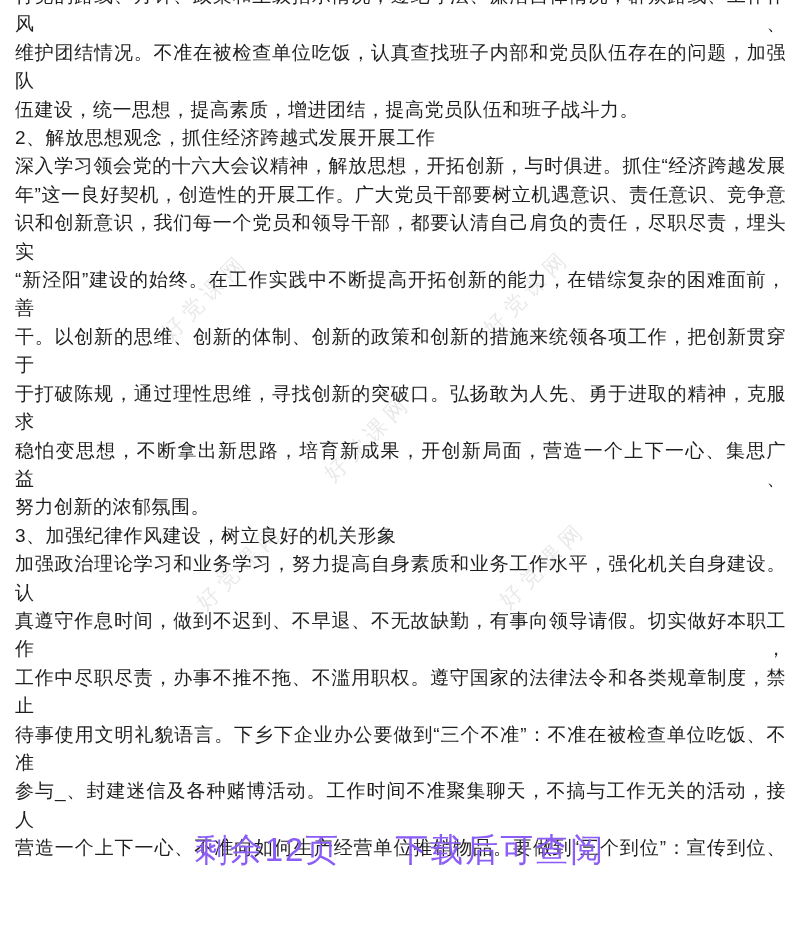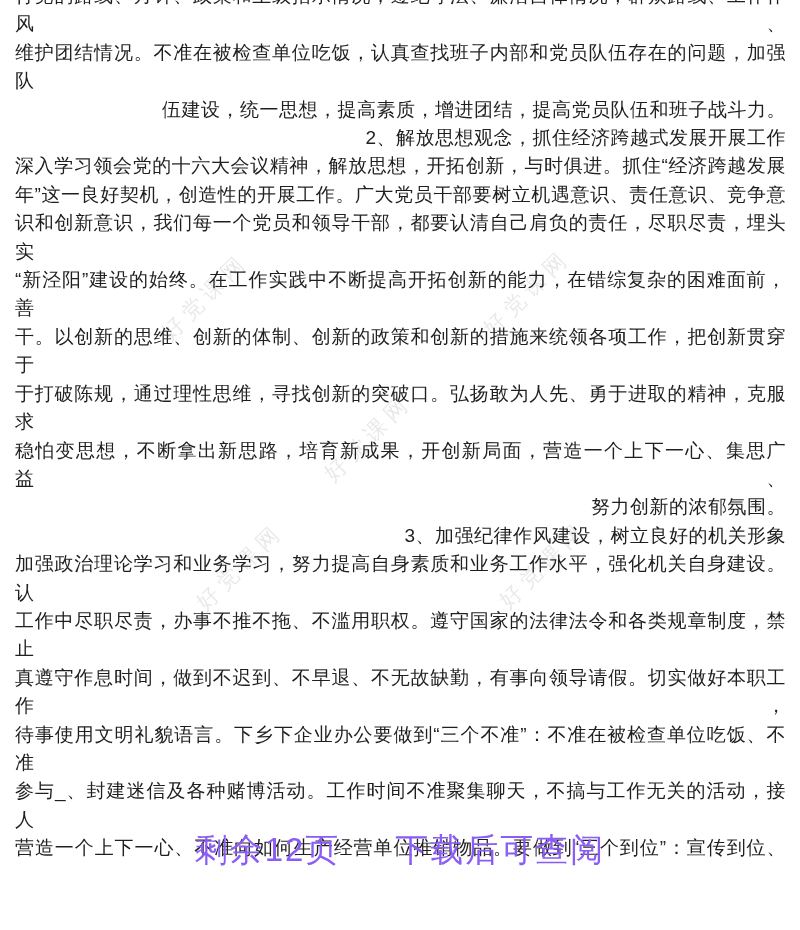--- a/index.html
+++ b/index.html
@@ -20,21 +20,21 @@
     right: 14px;
     top: -18px;
   }
   .line {
     font-size: 19px;
     line-height: 28.4px;
     min-height: 28.4px;
     color: #1f1f1f;
     letter-spacing: 0.5px;
     white-space: nowrap;
-    text-align: right;
+    text-align: left;
   }
   .line.fill {
     white-space: normal;
     text-align: justify;
     text-align-last: justify;
   }
   .watermark {
     position: absolute;
     transform: translate(-50%, -50%) rotate(-45deg);
     font-size: 22px;
@@ -77,22 +77,22 @@
   <div class="line fill">深入学习领会党的十六大会议精神，解放思想，开拓创新，与时俱进。抓住“经济跨越发展</div>
   <div class="line fill">年”这一良好契机，创造性的开展工作。广大党员干部要树立机遇意识、责任意识、竞争意</div>
   <div class="line fill">识和创新意识，我们每一个党员和领导干部，都要认清自己肩负的责任，尽职尽责，埋头实</div>
   <div class="line fill">“新泾阳”建设的始终。在工作实践中不断提高开拓创新的能力，在错综复杂的困难面前，善</div>
   <div class="line fill">干。以创新的思维、创新的体制、创新的政策和创新的措施来统领各项工作，把创新贯穿于</div>
   <div class="line fill">于打破陈规，通过理性思维，寻找创新的突破口。弘扬敢为人先、勇于进取的精神，克服求</div>
   <div class="line fill">稳怕变思想，不断拿出新思路，培育新成果，开创新局面，营造一个上下一心、集思广益、</div>
   <div class="line">努力创新的浓郁氛围。</div>
   <div class="line">3、加强纪律作风建设，树立良好的机关形象</div>
   <div class="line fill">加强政治理论学习和业务学习，努力提高自身素质和业务工作水平，强化机关自身建设。认</div>
+  <div class="line fill">真遵守作息时间，做到不迟到、不早退、不无故缺勤，有事向领导请假。切实做好本职工作，</div>
   <div class="line fill">工作中尽职尽责，办事不推不拖、不滥用职权。遵守国家的法律法令和各类规章制度，禁止</div>
-  <div class="line fill">真遵守作息时间，做到不迟到、不早退、不无故缺勤，有事向领导请假。切实做好本职工作，</div>
   <div class="line fill">待事使用文明礼貌语言。下乡下企业办公要做到“三个不准”：不准在被检查单位吃饭、不准</div>
   <div class="line fill">参与_、封建迷信及各种赌博活动。工作时间不准聚集聊天，不搞与工作无关的活动，接人</div>
   <div class="line fill">营造一个上下一心、不准向如何生产经营单位推销物品。要做到“三个到位”：宣传到位、</div>
   <div class="line"></div>
 
 </div>
 
 <div class="footer">
   <span>剩余12页</span><span class="hint">下载后可查阅</span>
 </div>

